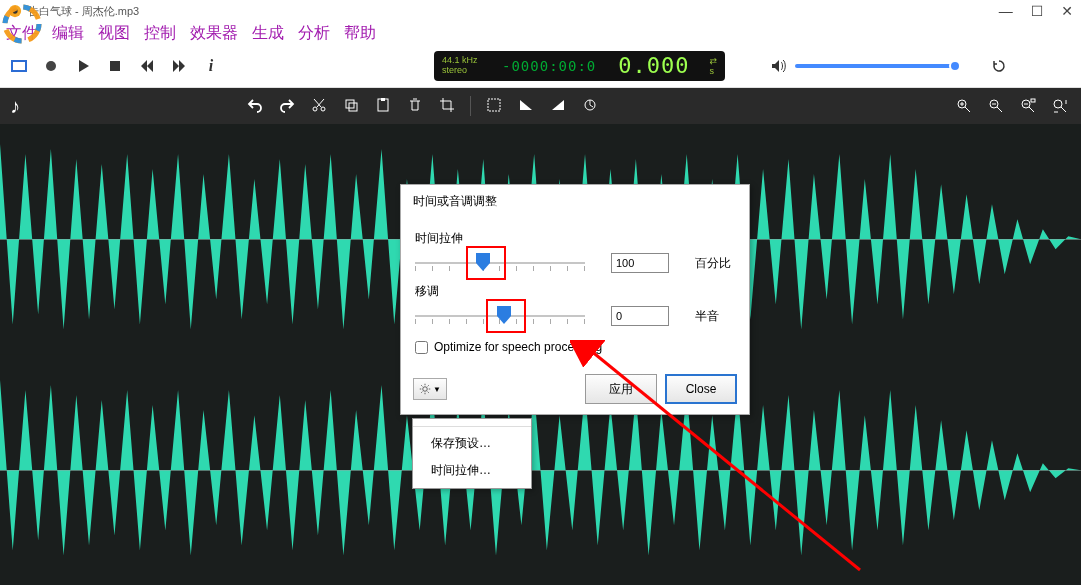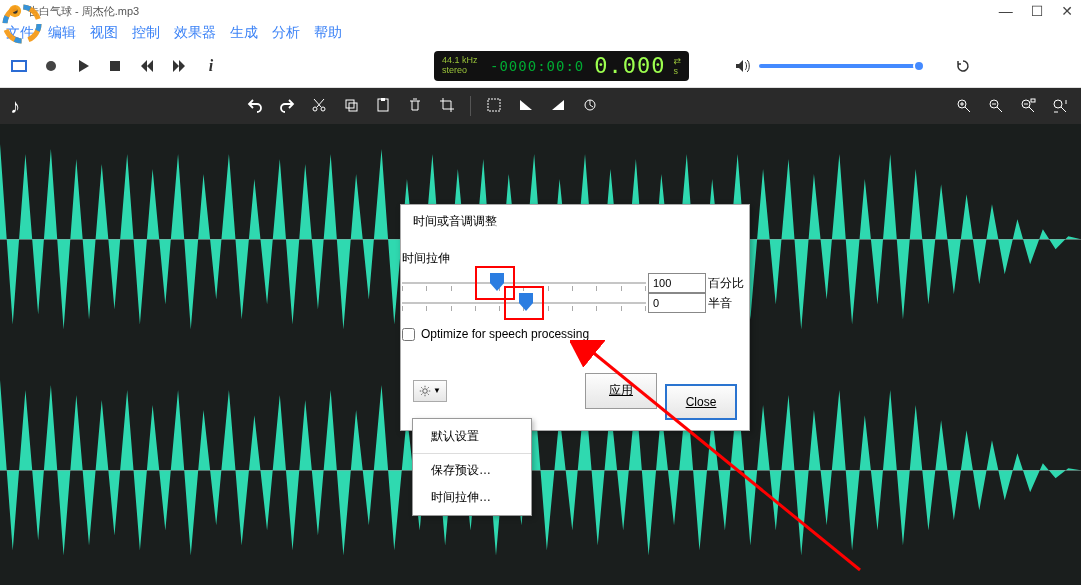--- a/index.html
+++ b/index.html
@@ -3,28 +3,28 @@
 <meta charset="utf-8">
 <style>
 * { margin: 0; padding: 0; box-sizing: border-box; font-family: "Microsoft YaHei", Arial, sans-serif; }
 body { width: 1081px; height: 585px; background: #fff; overflow: hidden; position: relative; }
 
 .titlebar { height: 22px; background: #fff; display: flex; align-items: center; padding: 0 8px; font-size: 11px; color: #555; }
 .titlebar .tb-icon { width: 14px; height: 14px; margin-right: 6px; }
 .titlebar .wincontrols { margin-left: auto; display: flex; gap: 18px; color: #444; font-size: 14px; }
 .titlebar .wincontrols span { cursor: pointer; }
 
-.menubar { height: 22px; display: flex; align-items: center; padding: 0 6px; gap: 14px; font-size: 14px; color: #3b82f6; background: #fff; }
+.menubar { height: 22px; display: flex; align-items: center; padding: 0 6px; gap: 14px; font-size: 16px; color: #a21caf; background: #fff; }
 .menubar span { cursor: pointer; }
 
 .toolbar1 { height: 44px; background: #fff; display: flex; align-items: center; padding: 0 10px; gap: 14px; border-bottom: 1px solid #e0e0e0; }
 .tbicon { width: 18px; height: 18px; display:inline-flex; align-items:center; justify-content:center; color:#333; }
 .tbicon svg { width: 16px; height: 16px; }
 
-.time-display { background: #111; border-radius: 4px; display: flex; align-items: center; height: 30px; margin-left: auto; padding: 2px 8px; gap: 4px; }
+.time-display { background: #111; border-radius: 4px; display: flex; align-items: center; height: 30px; margin-left: auto; padding: 2px 8px; gap: 16px; }
 .time-display .rate { color: #9ac43a; font-size: 9px; line-height: 1.1; width: 44px; }
 .time-display .digits { color: #0a3; font-family: monospace; font-size: 14px; letter-spacing: 1px; }
 .time-display .big { color: #9dff4f; font-family: monospace; font-size: 22px; letter-spacing: 1px; margin-left: 6px; }
 .time-display .msicon { color: #9ac43a; font-size: 9px; margin-left: 4px; }
 
 .volume-area { display: flex; align-items: center; gap: 8px; margin-left: 30px; margin-right: 20px; }
 .vol-track { width: 160px; height: 4px; background: #448aff; border-radius: 2px; position: relative; }
 .vol-thumb { position: absolute; right: -6px; top: -4px; width: 12px; height: 12px; background: #448aff; border: 2px solid #fff; border-radius: 50%; }
 .history-icon { width: 20px; color:#333; }
 
@@ -46,40 +46,40 @@
 .track-info .l2 { color: #d6d6d6; font-size: 10px; }
 .track-play { margin-left: auto; color: #ddd; font-size: 14px; }
 
 .wave-area { flex: 1; background: #1a1e1d; position: relative; overflow: hidden; }
 .wave-half { position: absolute; left: 0; right: 0; height: 50%; }
 .wave-half.top { top: 0; }
 .wave-half.bottom { bottom: 0; }
 .wave-half::before { content: ""; position: absolute; left: 0; right: 0; top: 50%; height: 1px; background: rgba(255,255,255,.25); }
 .waveform { width: 100%; height: 100%; display: block; }
 
-.dialog { position: absolute; left: 400px; top: 204px; width: 350px; background: #fff; border: 1px solid #aaa; box-shadow: 2px 2px 6px rgba(0,0,0,.3); font-size: 12px; }
+.dialog { position: absolute; left: 400px; top: 184px; width: 350px; background: #fff; border: 1px solid #aaa; box-shadow: 2px 2px 6px rgba(0,0,0,.3); font-size: 12px; }
 .dialog-title { padding: 8px 12px 6px; font-size: 12px; }
-.dialog-body { padding: 4px 1px 6px; }
+.dialog-body { padding: 4px 14px 6px; }
 .dlg-label { margin: 10px 0 6px; }
-.slider-row { display: flex; align-items: center; gap: 2px; }
+.slider-row { display: flex; align-items: center; gap: 26px; }
 .slider-track { flex: 1; height: 2px; background: #c6c6c6; position: relative; }
 .slider-ticks { position: absolute; left:0; right:0; top:4px; height:6px; display:flex; justify-content:space-between; }
 .slider-ticks i { width:1px; height:5px; background:#aaa; }
 .slider-thumb { position:absolute; top:-9px; width:14px; height:18px; }
 .slider-thumb svg { width:14px; height:18px; display:block; }
 .hl-box { position:absolute; border:2px solid #f00; }
 .slider-input { width: 58px; height: 20px; border: 1px solid #888; font-size: 11px; padding: 0 4px; }
 .unit { width: 40px; }
 .chk-row { display:flex; align-items:center; gap:6px; margin: 14px 0 8px; font-family: monospace; font-size: 12px; }
 .chk-row input { width:13px; height:13px; }
 
 .dialog-foot { display:flex; align-items:center; gap:8px; padding: 6px 12px 10px; }
 .gearbtn { width: 34px; height: 22px; border: 1px solid #aaa; background: linear-gradient(#fdfdfd,#e6e6e6); display:flex; align-items:center; justify-content:center; gap:2px; }
-.dlg-btn { width: 72px; height: 36px; border: 1px solid #999; background: linear-gradient(#fdfdfd,#e6e6e6); font-size: 12px; text-decoration: underline; }
-.dlg-btn.primary { border: 2px solid #2a74d0; margin-top: 23px; }
+.dlg-btn { width: 72px; height: 30px; border: 1px solid #999; background: linear-gradient(#fdfdfd,#e6e6e6); font-size: 12px; }
+.dlg-btn.primary { border: 2px solid #2a74d0; }
 
 .dropdown-menu { position: absolute; left: 412px; top: 418px; width: 120px; background: #fff; border: 1px solid #999; box-shadow: 2px 2px 5px rgba(0,0,0,.25); font-size: 12px; padding: 4px 0; }
 .dropdown-menu div { padding: 5px 18px; }
 .dropdown-menu hr { border:none; border-top:1px solid #ddd; margin: 3px 0; }
 
 .arrow { position:absolute; pointer-events:none; }
 
 .watermark { position: absolute; left: 2px; top: 0px; width: 220px; pointer-events: none; opacity: .95; }
 .watermark .wm1 { font-size: 24px; font-weight: bold; font-family: "KaiTi","STKaiti",serif; color: #2d8ed8; letter-spacing: 2px; text-shadow: 0 0 2px #fff; }
 .watermark .wm1 .or { color: #f59b1a; }
@@ -314,20 +314,21 @@
           <svg viewBox="0 0 14 18">
               <path d="M0 0h14v10l-7 8-7-8z" fill="#2b7de1"></path>
             </svg>
         </div>
         <div class="hl-box" style="left:30%; top:-16px; width:40px; height:34px"></div>
       </div>
       <input class="slider-input" value="100" style="">
       <span class="unit">百分比</span>
     </div>
 
+    <div class="dlg-label">移调</div>
     <div class="slider-row">
       <div class="slider-track">
         <div class="slider-ticks">
             <i></i>
             <i></i>
             <i></i>
             <i></i>
             <i></i>
             <i></i>
             <i></i>
@@ -360,21 +361,20 @@
         </svg>
       <span style="font-size:8px">▼</span>
     </button>
     <div style="flex:1"></div>
     <button class="dlg-btn">应用</button>
     <button class="dlg-btn primary">Close</button>
   </div>
 </div>
 
 <div class="dropdown-menu">
-  <div>默认设置</div>
   <hr>
   <div>保存预设…</div>
   <div>时间拉伸…</div>
 </div>
 
 <svg class="arrow" style="left:570px; top:340px; width:300px; height:240px" viewBox="0 0 300 240">
   <defs>
       <marker id="ah" markerWidth="14" markerHeight="12" refX="2" refY="6" orient="auto">
         <path d="M0 0L14 6L0 12z" fill="#f00"></path>
       </marker>

